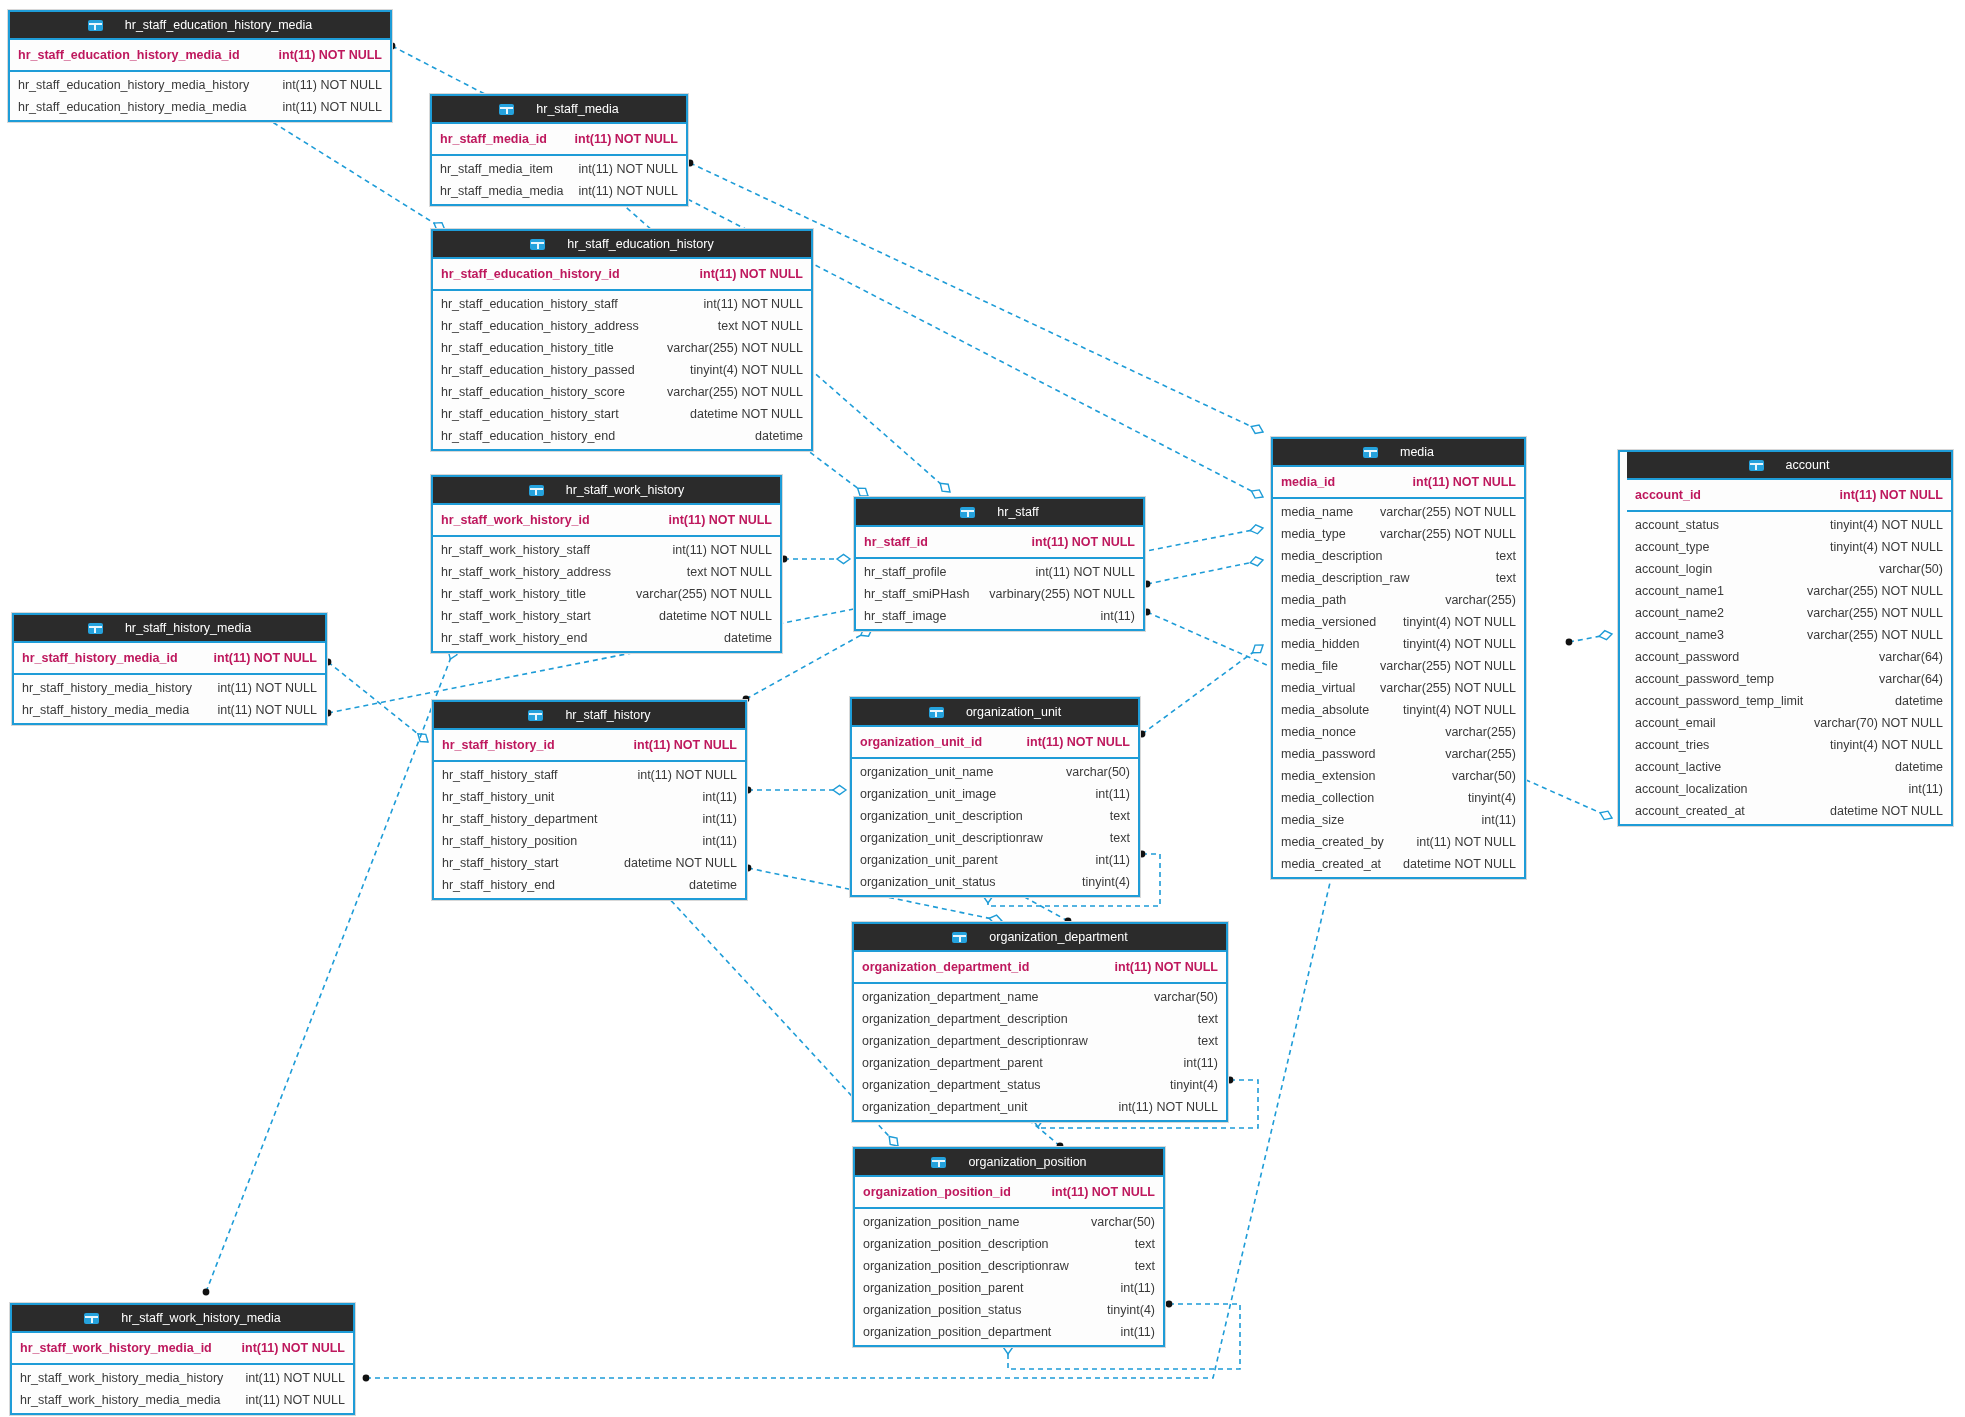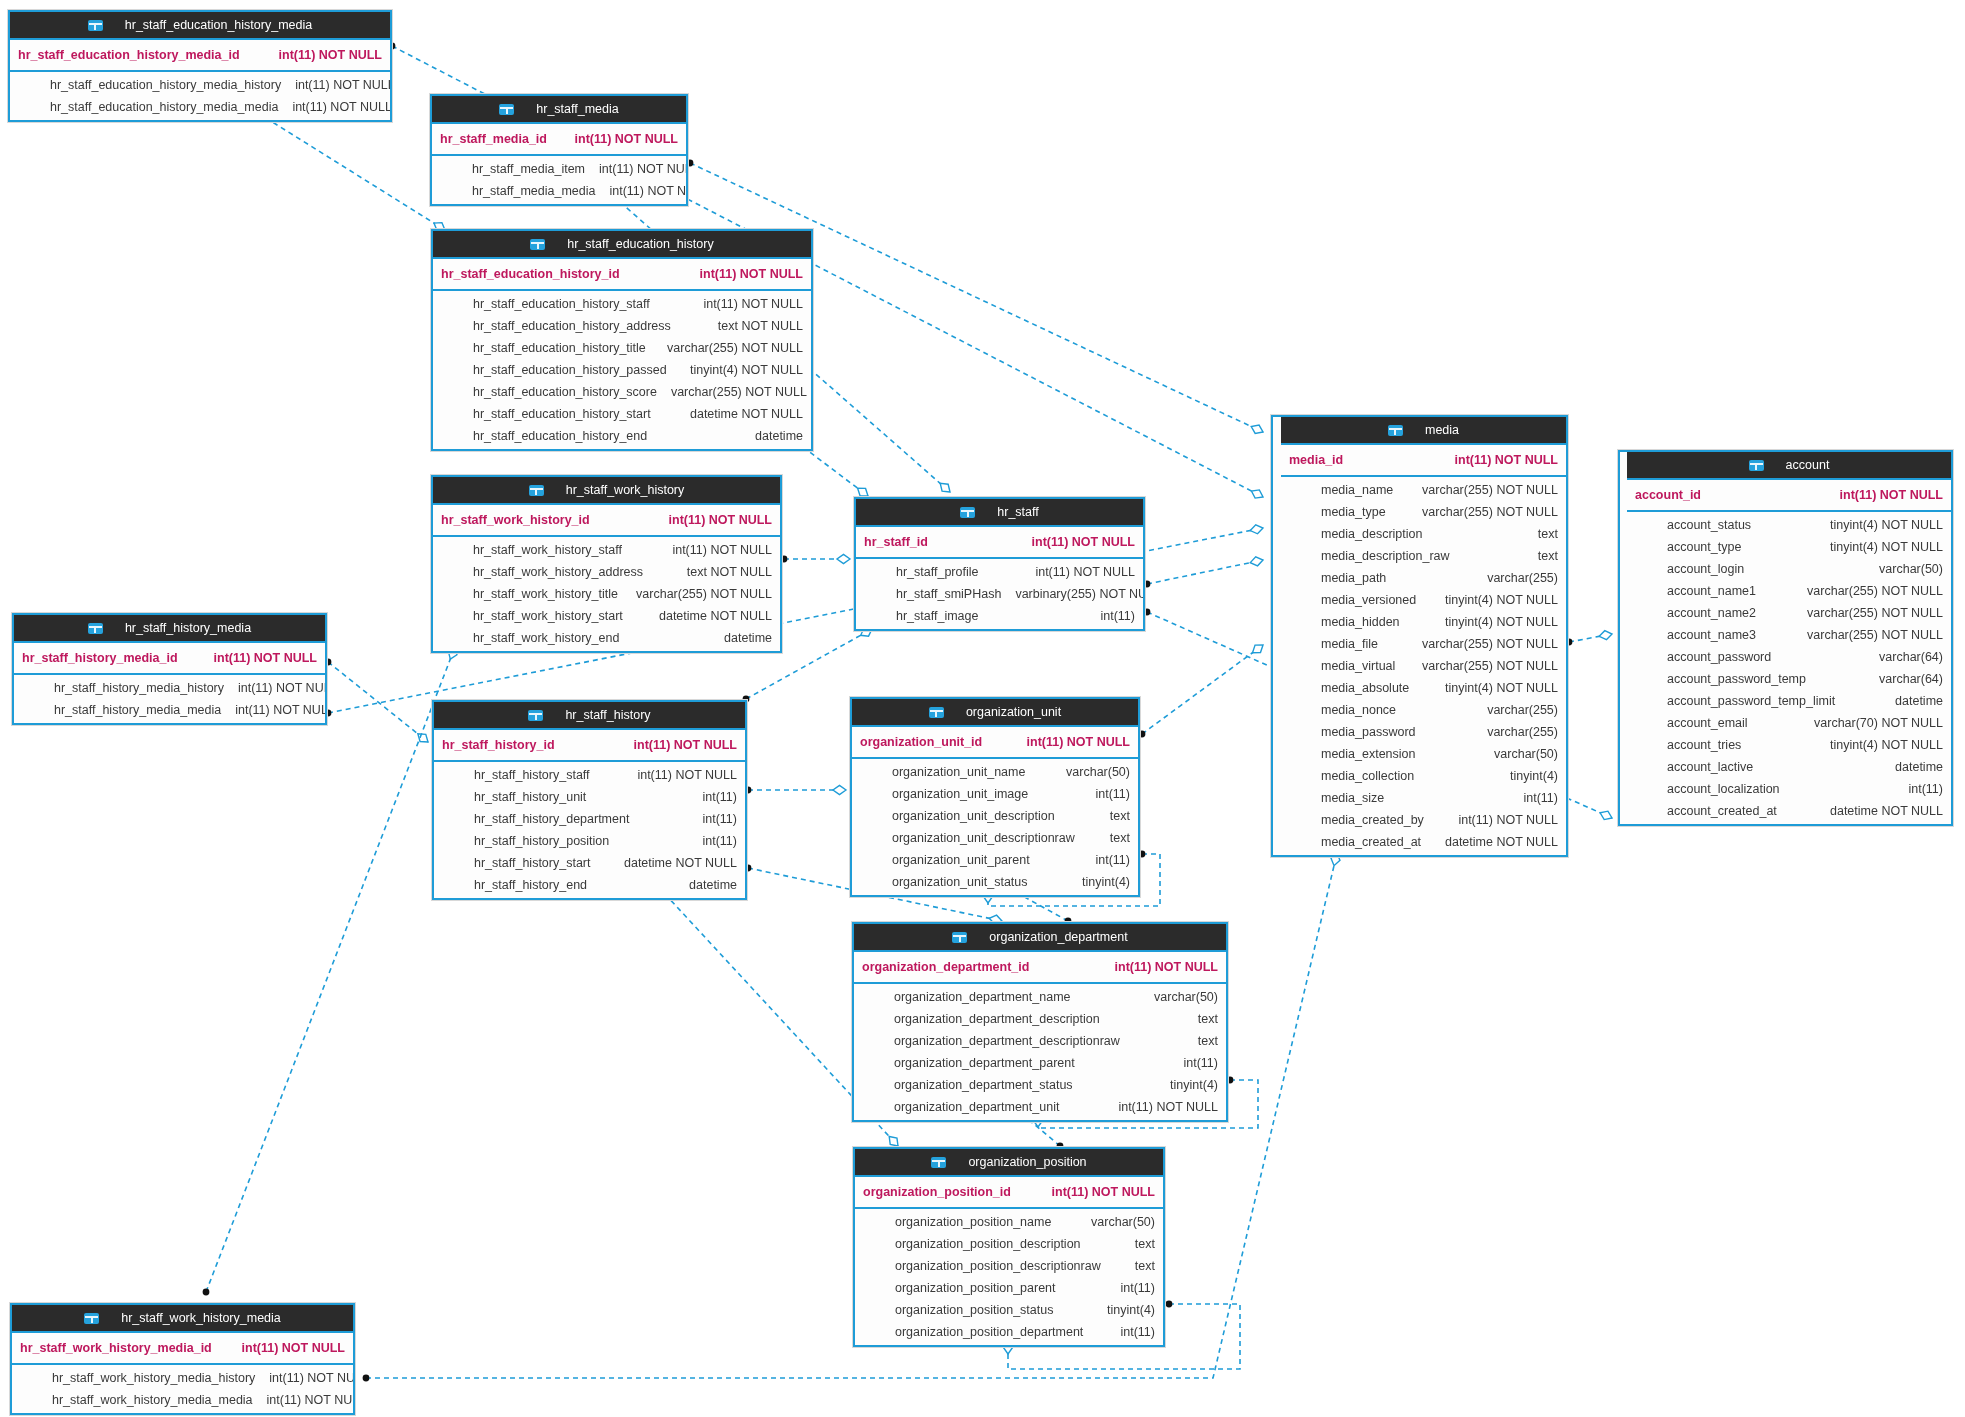--- a/index.html
+++ b/index.html
@@ -13,21 +13,21 @@
          justify-content:center;font-size:12.5px;gap:22px;border-bottom:2px solid #1e9cd7;}
   .ticon{width:15px;height:11px;background:#25a2dd;border-radius:2px;display:inline-block;
          position:relative;flex:0 0 auto;}
   .ticon::before{content:"";position:absolute;left:1px;right:1px;top:3px;height:2px;background:#e8f6fd;}
   .ticon::after{content:"";position:absolute;top:3px;bottom:1px;left:50%;width:2px;
                 margin-left:-1px;background:#e8f6fd;}
   .row{display:flex;justify-content:space-between;align-items:center;height:22px;
        padding:0 8px;font-size:12.5px;color:#3a3a3a;white-space:nowrap;overflow:hidden;}
   .pk-section .row{height:30px;font-weight:bold;color:#be185d;text-align:right;}
   .pk-section{border-bottom:2px solid #1e9cd7;background:#fdfdfd;}
-  .col-section{padding:2px 0;margin-left:32px;}
+  .col-section{padding:2px 0;}
   .cname{margin-right:14px;}
   .ctype{flex:0 0 auto;}
 </style>
 </head>
 <body>
 
 <div id="canvas">
   <svg id="connector-layer" width="1965" height="1417" viewBox="0 0 1965 1417">
       <g>
         <path d="M392 46 L1263 497" fill="none" stroke="#1e9cd7" stroke-width="1.6" stroke-dasharray="5 4"></path>
@@ -458,21 +458,21 @@
         <div class="row">
     <span class="cname">organization_position_status</span>
     <span class="ctype">tinyint(4)</span>
   </div>
         <div class="row">
     <span class="cname">organization_position_department</span>
     <span class="ctype">int(11)</span>
   </div>
       </div>
   </div>
-    <div class="er-table" style="left: 1271px; top: 415px; width: 297px; padding-left: 8px;">
+    <div class="er-table" style="left: 1271px; top: 437px; width: 255px;">
     <div class="thead">
       <span class="ticon"></span>
       <span class="tname">media</span>
     </div>
     <div class="pk-section">
         <div class="row">
     <span class="cname">media_id</span>
     <span class="ctype">int(11) NOT NULL</span>
   </div>
       </div>

